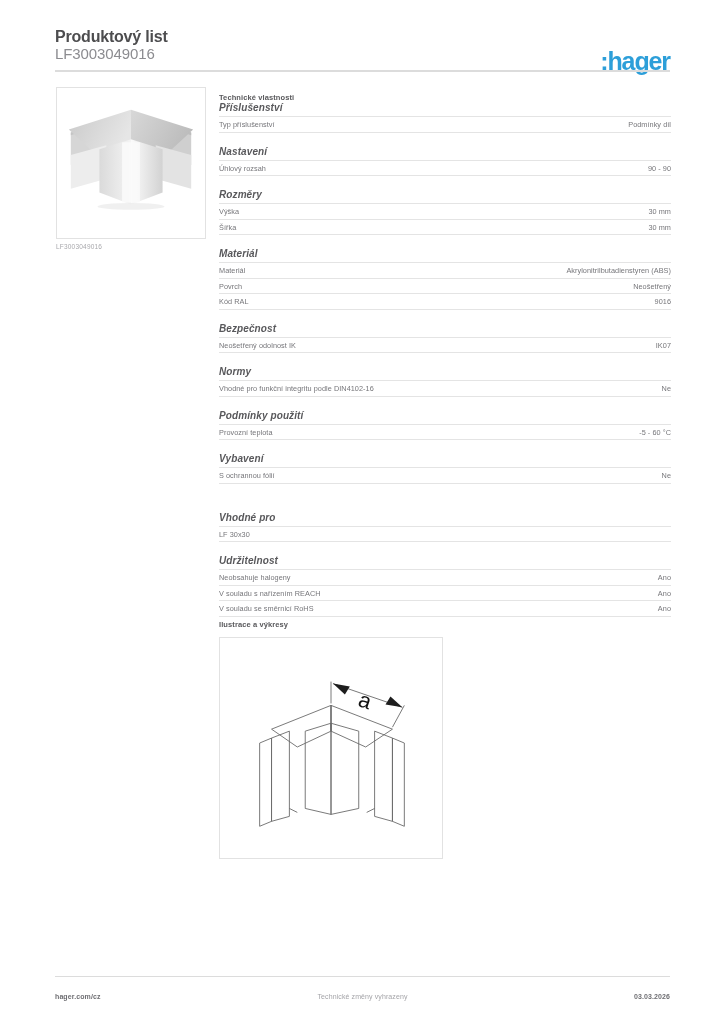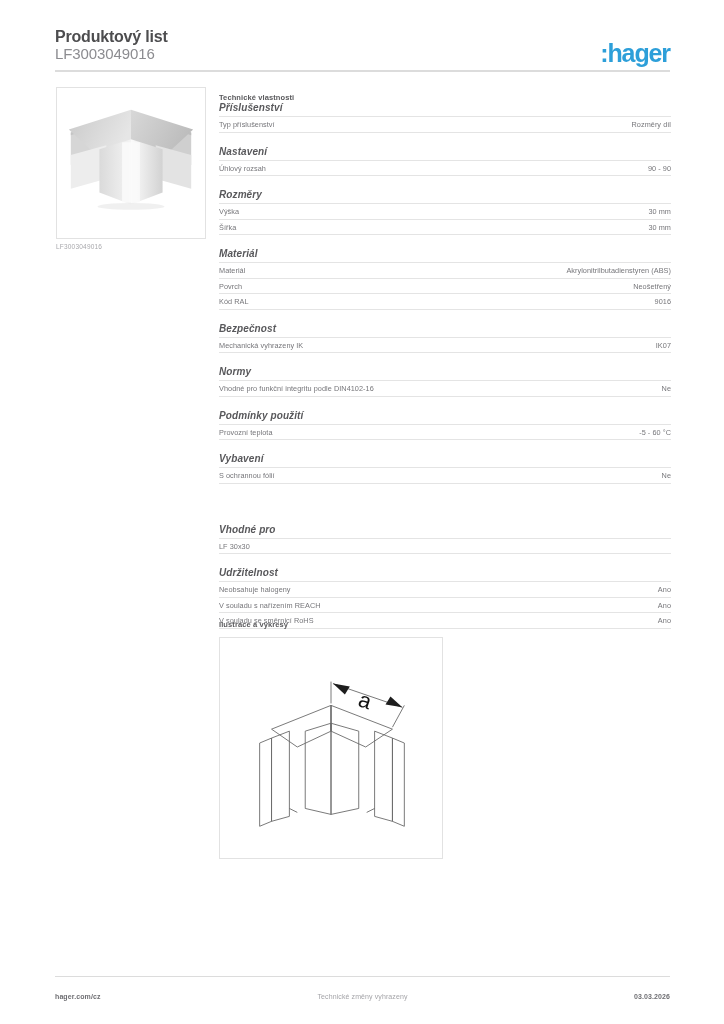--- a/index.html
+++ b/index.html
@@ -34,21 +34,21 @@
   .doc-ref {
     font-size: 15px;
     font-weight: normal;
     color: #8c8c90;
     letter-spacing: -0.1px;
     line-height: 18px;
   }
   .brand {
     position: absolute;
     right: 0;
-    top: 12px;
+    top: 20px;
     font-size: 25px;
     font-weight: bold;
     color: #2d9fd9;
     letter-spacing: -1.1px;
     line-height: 26px;
   }
   .header-rule {
     position: absolute;
     left: 55px;
     top: 70px;
@@ -86,21 +86,21 @@
     width: 452px;
   }
   .specs-title {
     font-size: 7.5px;
     font-weight: bold;
     color: #58585b;
     letter-spacing: 0.1px;
     margin-bottom: 0;
   }
   .group { margin-bottom: 13px; }
-  .group.big-gap { margin-top: 40px; }
+  .group.big-gap { margin-top: 28px; }
   .group-head {
     font-size: 10px;
     font-weight: bold;
     color: #58585b;
     letter-spacing: 0.1px;
     padding-bottom: 3px;
     font-style: italic;
   }
   .row {
     display: flex;
@@ -222,21 +222,21 @@
 </div>
 <div class="photo-caption">LF3003049016</div>
 
 <div class="specs">
   <div class="specs-title">Technické vlastnosti</div>
   <div id="groups-host">
       <div class="group">
         <div class="group-head">Příslušenství</div>
         <div class="row">
           <span class="label">Typ příslušenství</span>
-          <span class="value">Rozměry díl</span>
+          <span class="value">Podmínky díl</span>
         </div>
       </div>
       <div class="group">
         <div class="group-head">Nastavení</div>
         <div class="row">
           <span class="label">Úhlový rozsah</span>
           <span class="value">90 - 90</span>
         </div>
       </div>
       <div class="group">
@@ -261,21 +261,21 @@
           <span class="value">Neošetřený</span>
         </div>
         <div class="row">
           <span class="label">Kód RAL</span>
           <span class="value">9016</span>
         </div>
       </div>
       <div class="group">
         <div class="group-head">Bezpečnost</div>
         <div class="row">
-          <span class="label">Mechanická vyhrazeny IK</span>
+          <span class="label">Neošetřený odolnost IK</span>
           <span class="value">IK07</span>
         </div>
       </div>
       <div class="group">
         <div class="group-head">Normy</div>
         <div class="row">
           <span class="label">Vhodné pro funkční integritu podle DIN4102-16</span>
           <span class="value">Ne</span>
         </div>
       </div>

